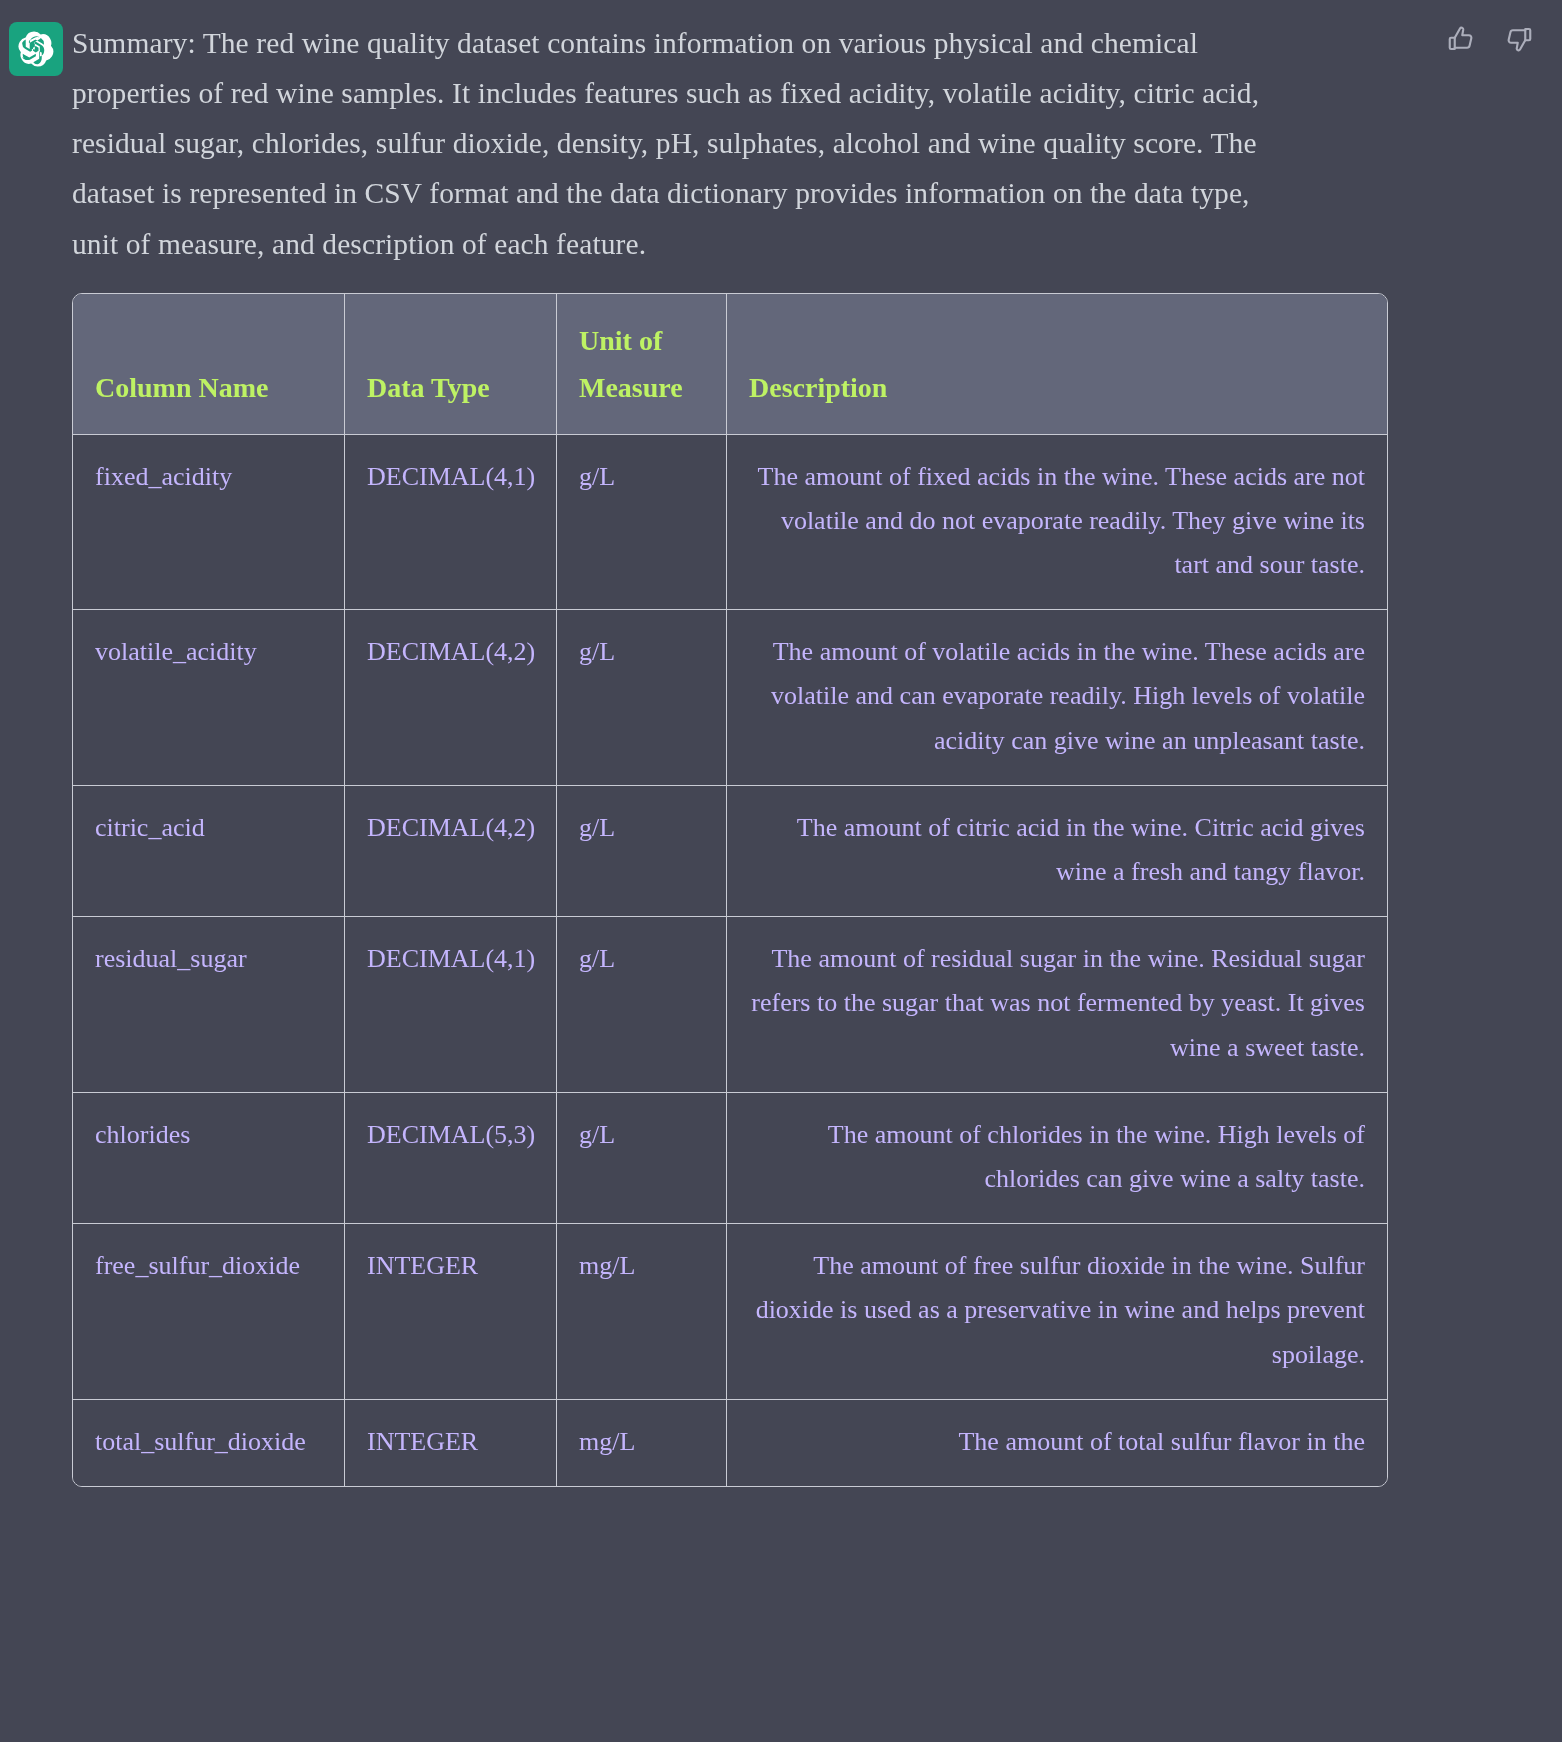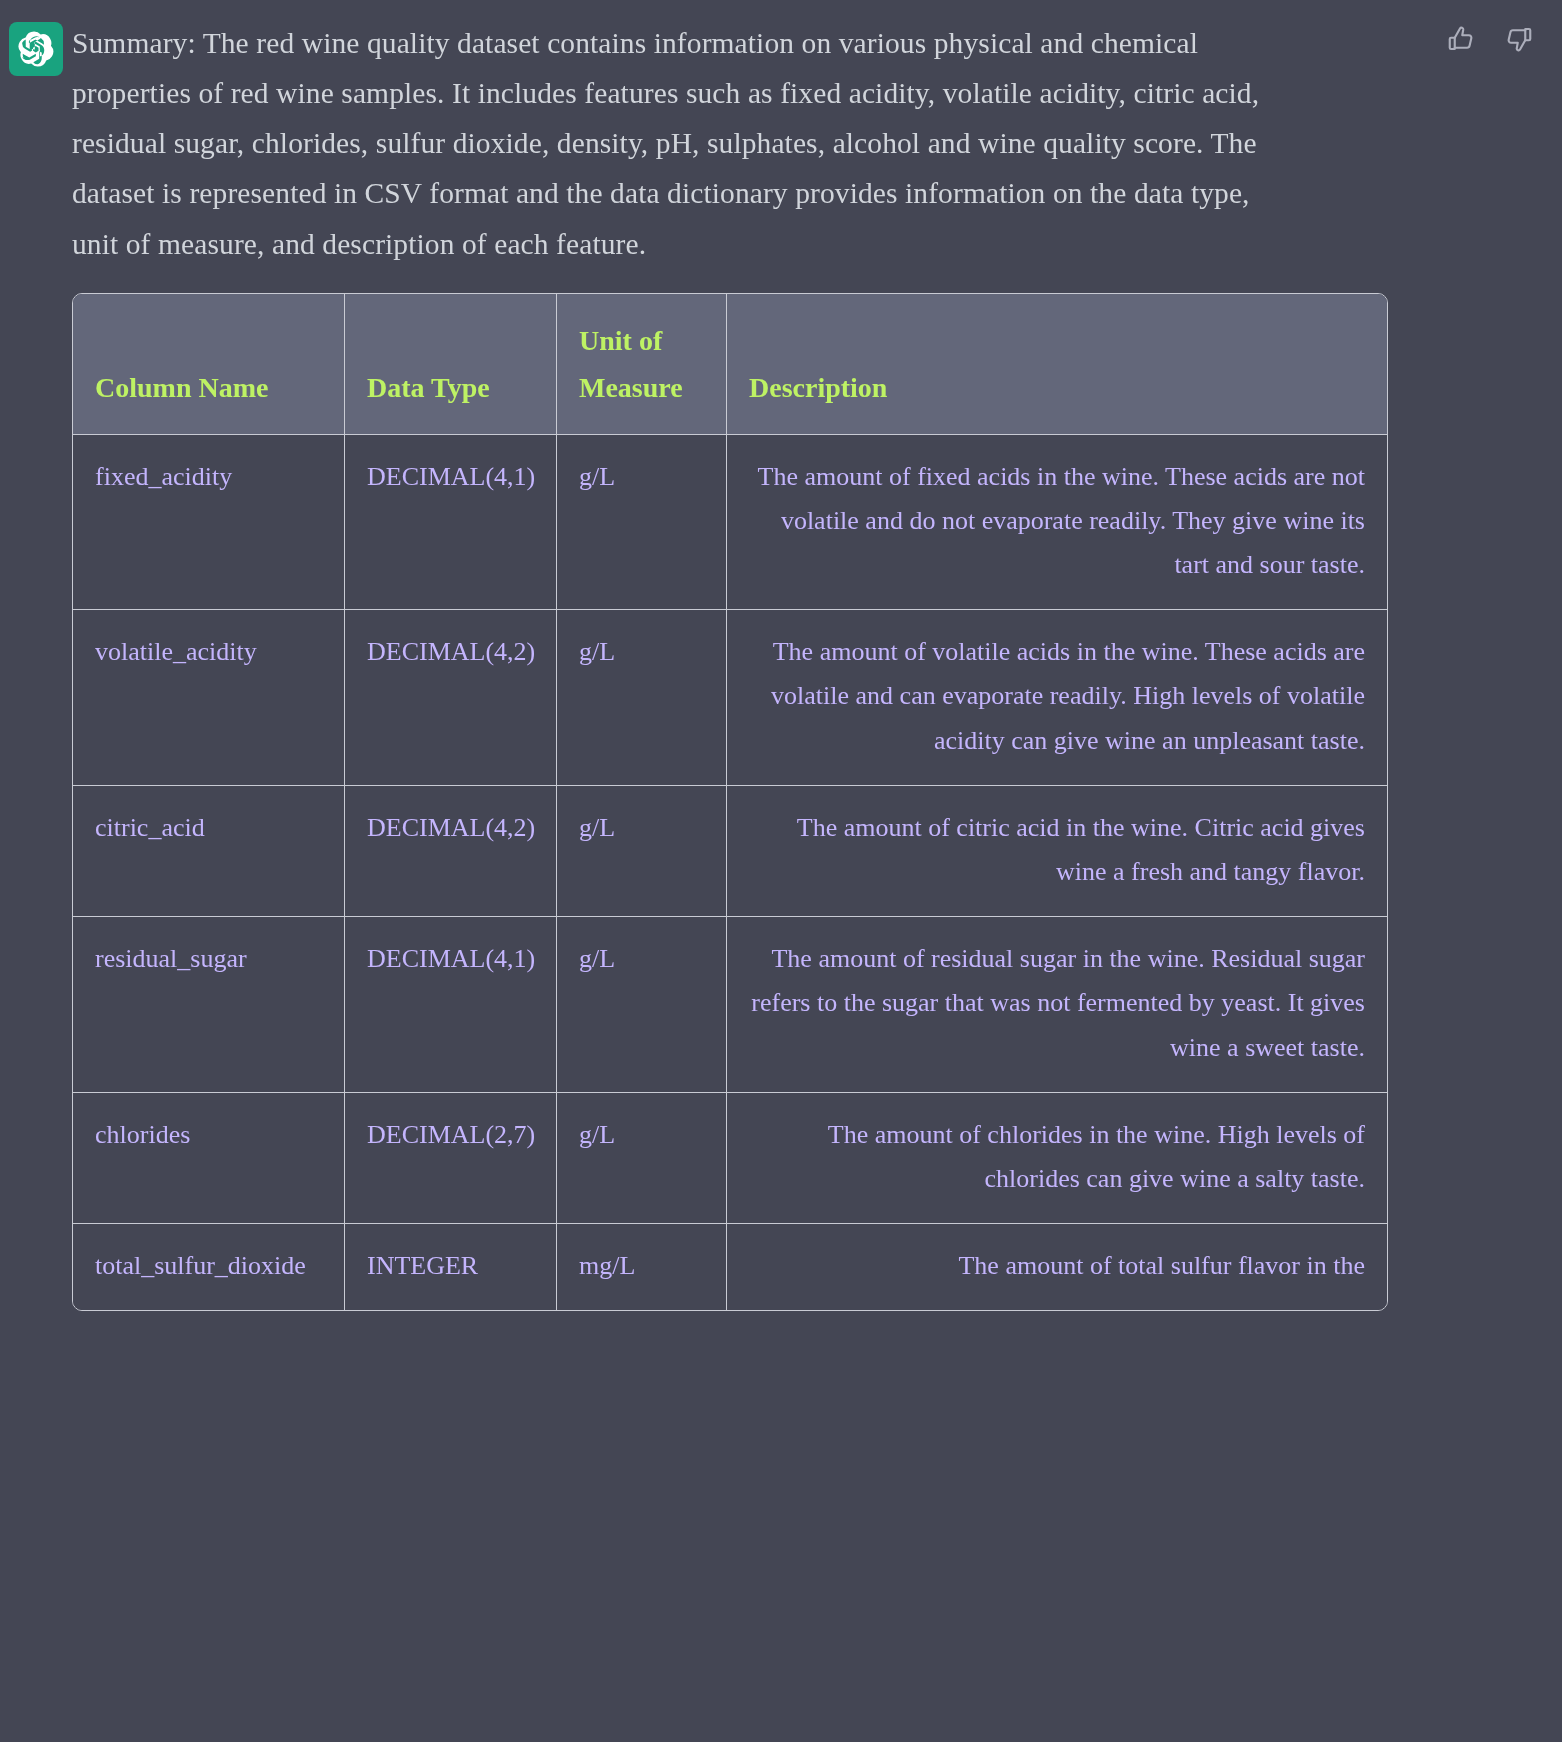--- a/index.html
+++ b/index.html
@@ -178,23 +178,29 @@
               <td>The amount of citric acid in the wine. Citric acid gives wine a fresh and tangy flavor.</td>
             </tr>
             <tr>
               <td>residual_sugar</td>
               <td>DECIMAL(4,1)</td>
               <td>g/L</td>
               <td>The amount of residual sugar in the wine. Residual sugar refers to the sugar that was not fermented by yeast. It gives wine a sweet taste.</td>
             </tr>
             <tr>
               <td>chlorides</td>
-              <td>DECIMAL(2,7)</td>
+              <td>DECIMAL(5,3)</td>
               <td>g/L</td>
               <td>The amount of chlorides in the wine. High levels of chlorides can give wine a salty taste.</td>
+            </tr>
+            <tr>
+              <td>free_sulfur_dioxide</td>
+              <td>INTEGER</td>
+              <td>mg/L</td>
+              <td>The amount of free sulfur dioxide in the wine. Sulfur dioxide is used as a preservative in wine and helps prevent spoilage.</td>
             </tr>
             <tr>
               <td>total_sulfur_dioxide</td>
               <td>INTEGER</td>
               <td>mg/L</td>
               <td>The amount of total sulfur flavor in the</td>
             </tr>
           </tbody>
       </table>
     </div>

